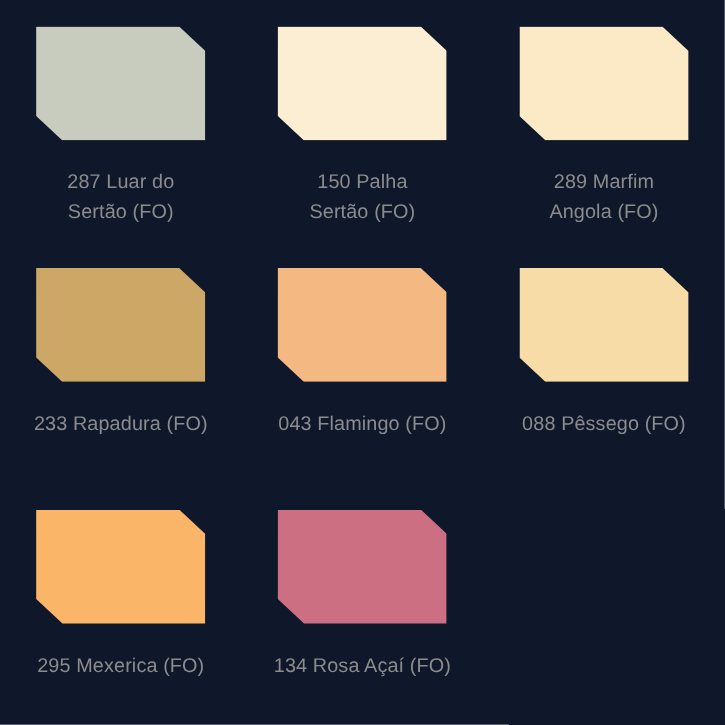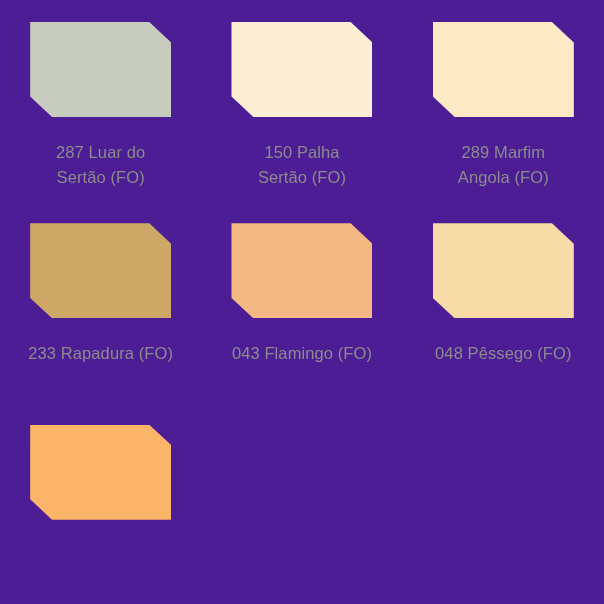--- a/index.html
+++ b/index.html
@@ -14,21 +14,21 @@
     overflow: hidden;
   }
 
   .palette-grid {
     width: 604px;
     height: 604px;
     box-sizing: border-box;
     display: grid;
     grid-template-columns: repeat(3, 1fr);
     grid-template-rows: repeat(3, 1fr);
-    background: #4c1d95;
+    background: #0f172a;
   }
 
   .swatch-cell {
     position: relative;
     display: flex;
     flex-direction: column;
     align-items: center;
     justify-content: flex-start;
     padding-top: 22px;
     box-sizing: border-box;
@@ -89,22 +89,27 @@
     <div class="swatch-label" style="color: rgb(140, 140, 140);">233 Rapadura (FO)</div>
   </div>
 
   <div class="swatch-cell">
     <div class="swatch-chip" style="background: rgb(244, 184, 131);"></div>
     <div class="swatch-label" style="color: rgb(140, 140, 140);">043 Flamingo (FO)</div>
   </div>
 
   <div class="swatch-cell">
     <div class="swatch-chip" style="background: rgb(248, 220, 167);"></div>
-    <div class="swatch-label" style="color: rgb(140, 140, 140);">048 Pêssego (FO)</div>
+    <div class="swatch-label" style="color: rgb(140, 140, 140);">088 Pêssego (FO)</div>
   </div>
 
   <div class="swatch-cell">
     <div class="swatch-chip" style="background: rgb(251, 181, 104);"></div>
+    <div class="swatch-label" style="color: rgb(140, 140, 140);">295 Mexerica (FO)</div>
   </div>
 
+  <div class="swatch-cell">
+    <div class="swatch-chip" style="background: rgb(204, 111, 130);"></div>
+    <div class="swatch-label" style="color: rgb(140, 140, 140);">134 Rosa Açaí (FO)</div>
+  </div>
 
 
 </div>
 
 </body></html>

